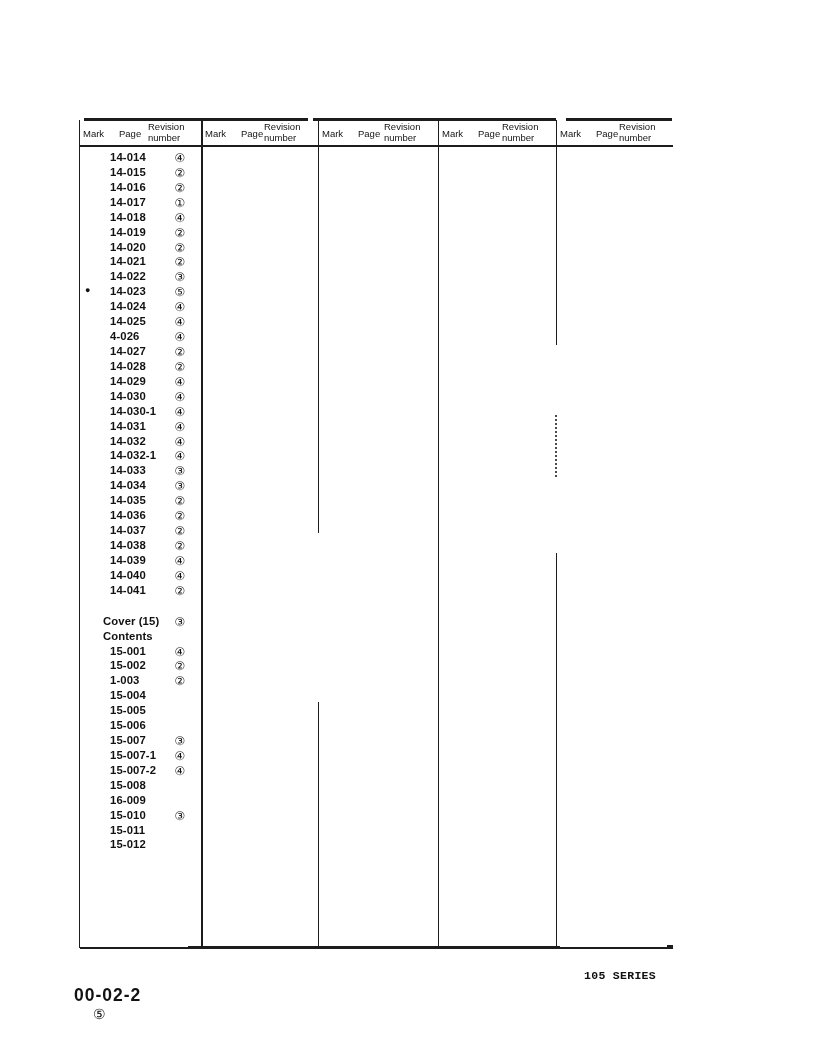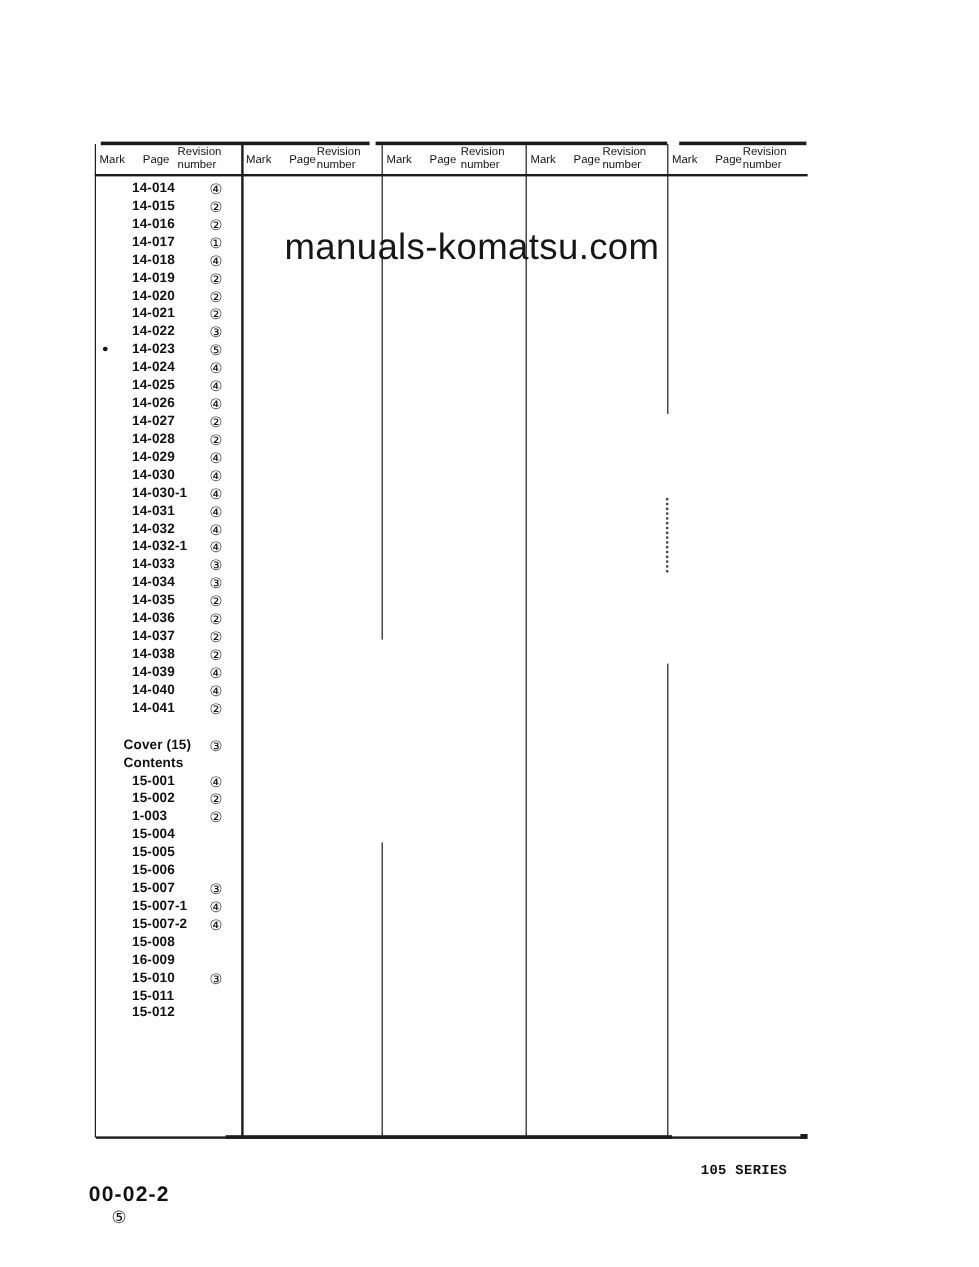--- a/index.html
+++ b/index.html
@@ -34,21 +34,20 @@
   
   .fcode{position:absolute;left:74px;top:985px;font-size:17.5px;font-weight:700;letter-spacing:1px;}
   .frev{position:absolute;left:93px;top:1006px;font-size:14px;}
   .fseries{position:absolute;left:584px;top:969px;font-size:11.5px;font-weight:700;letter-spacing:.3px;font-family:Liberation Mono, monospace;}
 </style>
 </head>
 <body>
 
 <div class="page">
 
-  <div class="watermark">manuals-komatsu.com</div>
 
   <div class="hline" style="left:84px;top:117.5px;width:224px;height:3px;"></div>
   <div class="hline" style="left:313px;top:117.5px;width:243px;height:3px;"></div>
   <div class="hline" style="left:566px;top:117.5px;width:106px;height:3px;"></div>
   <div class="hline" style="left:78.5px;top:145px;width:594px;height:2px;"></div>
   <div class="hline" style="left:80px;top:946.5px;width:592px;height:2px;"></div>
   <div class="hline" style="left:188px;top:946px;width:372px;height:3.2px;"></div>
   <div class="tick" style="left:667px;top:944.5px;width:6px;height:4px;"></div>
 
   <div class="vline" style="left:78.5px;top:120px;height:828px;"></div>
@@ -142,21 +141,21 @@
       <span class="cp">14-024</span>
       <span class="cr">④</span>
     </div>
       <div class="row">
       <span class="cm"></span>
       <span class="cp">14-025</span>
       <span class="cr">④</span>
     </div>
       <div class="row">
       <span class="cm"></span>
-      <span class="cp">14-026</span>
+      <span class="cp">4-026</span>
       <span class="cr">④</span>
     </div>
       <div class="row">
       <span class="cm"></span>
       <span class="cp">14-027</span>
       <span class="cr">②</span>
     </div>
       <div class="row">
       <span class="cm"></span>
       <span class="cp">14-028</span>

